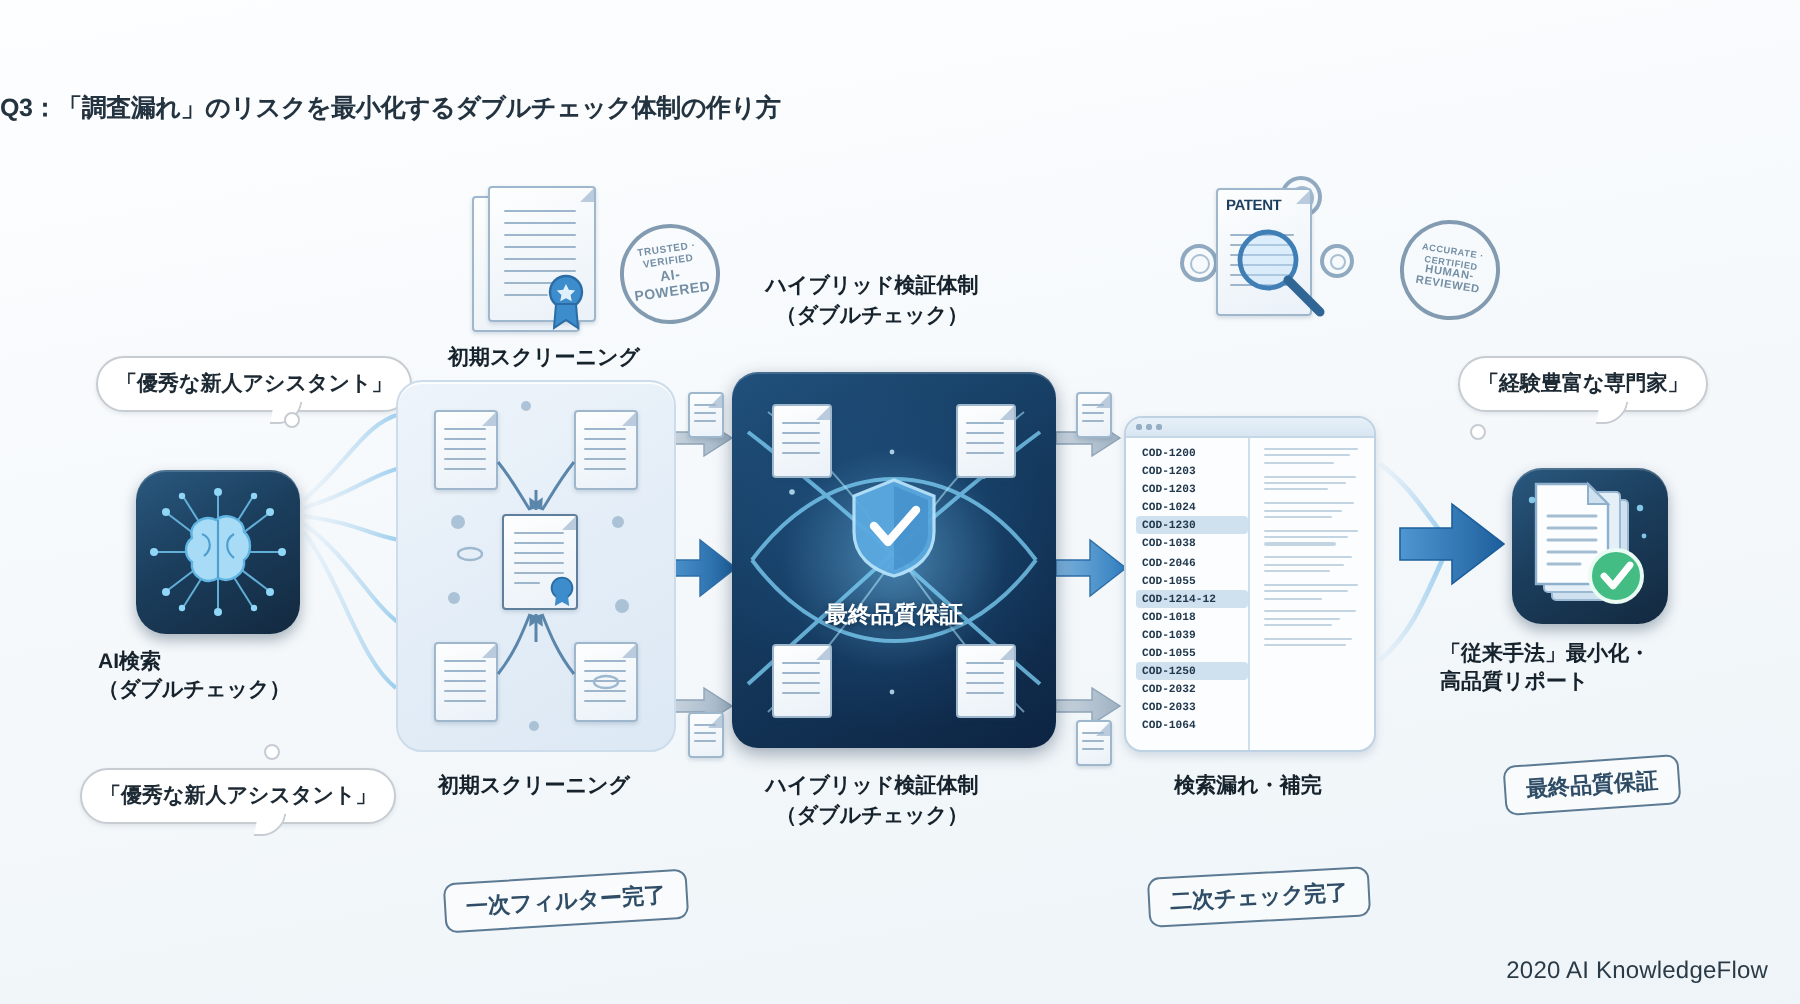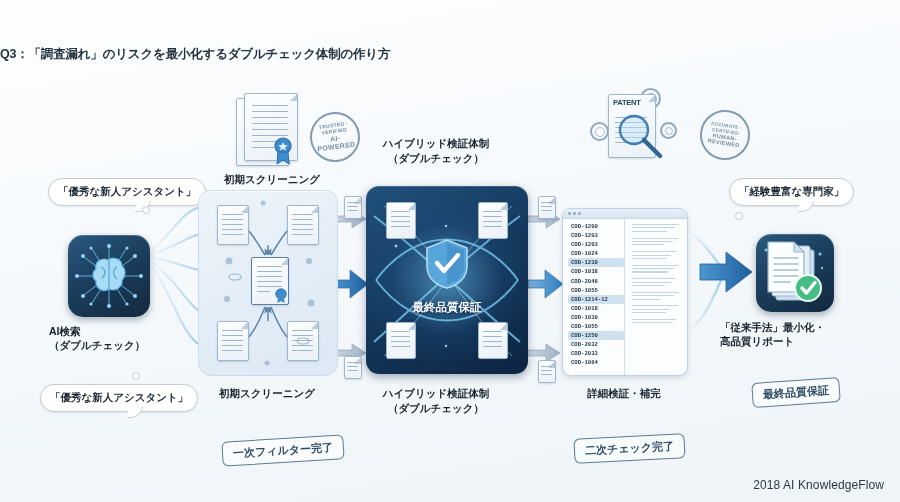--- a/index.html
+++ b/index.html
@@ -478,21 +478,21 @@
           <i style="width: 93%;"></i>
           <i style="width: 78%;"></i>
           <i style="width: 70%;"></i>
           <i style="background: transparent;"></i>
           <i style="width: 90%;"></i>
           <i style="width: 84%;"></i>
         </div>
     </div>
   </div>
   <div class="abs cap" style="left:524px;top:386px;width:200px;">
-    <div>詳細検証・補完</div>
+    <div>検索漏れ・補完</div>
   </div>
 
   <div class="abs bubble" style="left:729px;top:178px;">
     <span>「経験豊富な専門家」</span>
   </div>
   <div class="abs bdot" style="left:735px;top:212px;"></div>
 
   <div class="abs tile" style="left:756px;top:234px;width:78px;height:78px;">
     <svg width="78" height="78" viewBox="0 0 78 78">
       <rect x="20" y="16" width="38" height="50" rx="2" fill="#cfe0ef" stroke="#9bb8d2" stroke-width="1"></rect>
@@ -517,21 +517,21 @@
   </div>
   <div class="abs tile-cap" style="left:720px;top:320px;width:152px;">
     <div>「従来手法」最小化・</div>
     <div>高品質リポート</div>
   </div>
 
   <div class="abs stamp-box" style="left:222px;top:438px;transform:rotate(-3.5deg);">一次フィルター完了</div>
   <div class="abs stamp-box" style="left:574px;top:436px;transform:rotate(-3deg);">二次チェック完了</div>
   <div class="abs stamp-box" style="left:752px;top:380px;transform:rotate(-4deg);">最終品質保証</div>
 
-  <div class="abs" id="footer">2018 AI KnowledgeFlow</div>
+  <div class="abs" id="footer">2020 AI KnowledgeFlow</div>
 
   <div class="abs doc" style="left:344px;top:196px;width:16px;height:21px;">
     <i style="top:5px"></i>
       <i style="top:9px"></i>
       <i style="top:13px"></i>
   </div>
   <div class="abs doc" style="left:538px;top:196px;width:16px;height:21px;">
     <i style="top:5px"></i>
       <i style="top:9px"></i>
       <i style="top:13px"></i>

